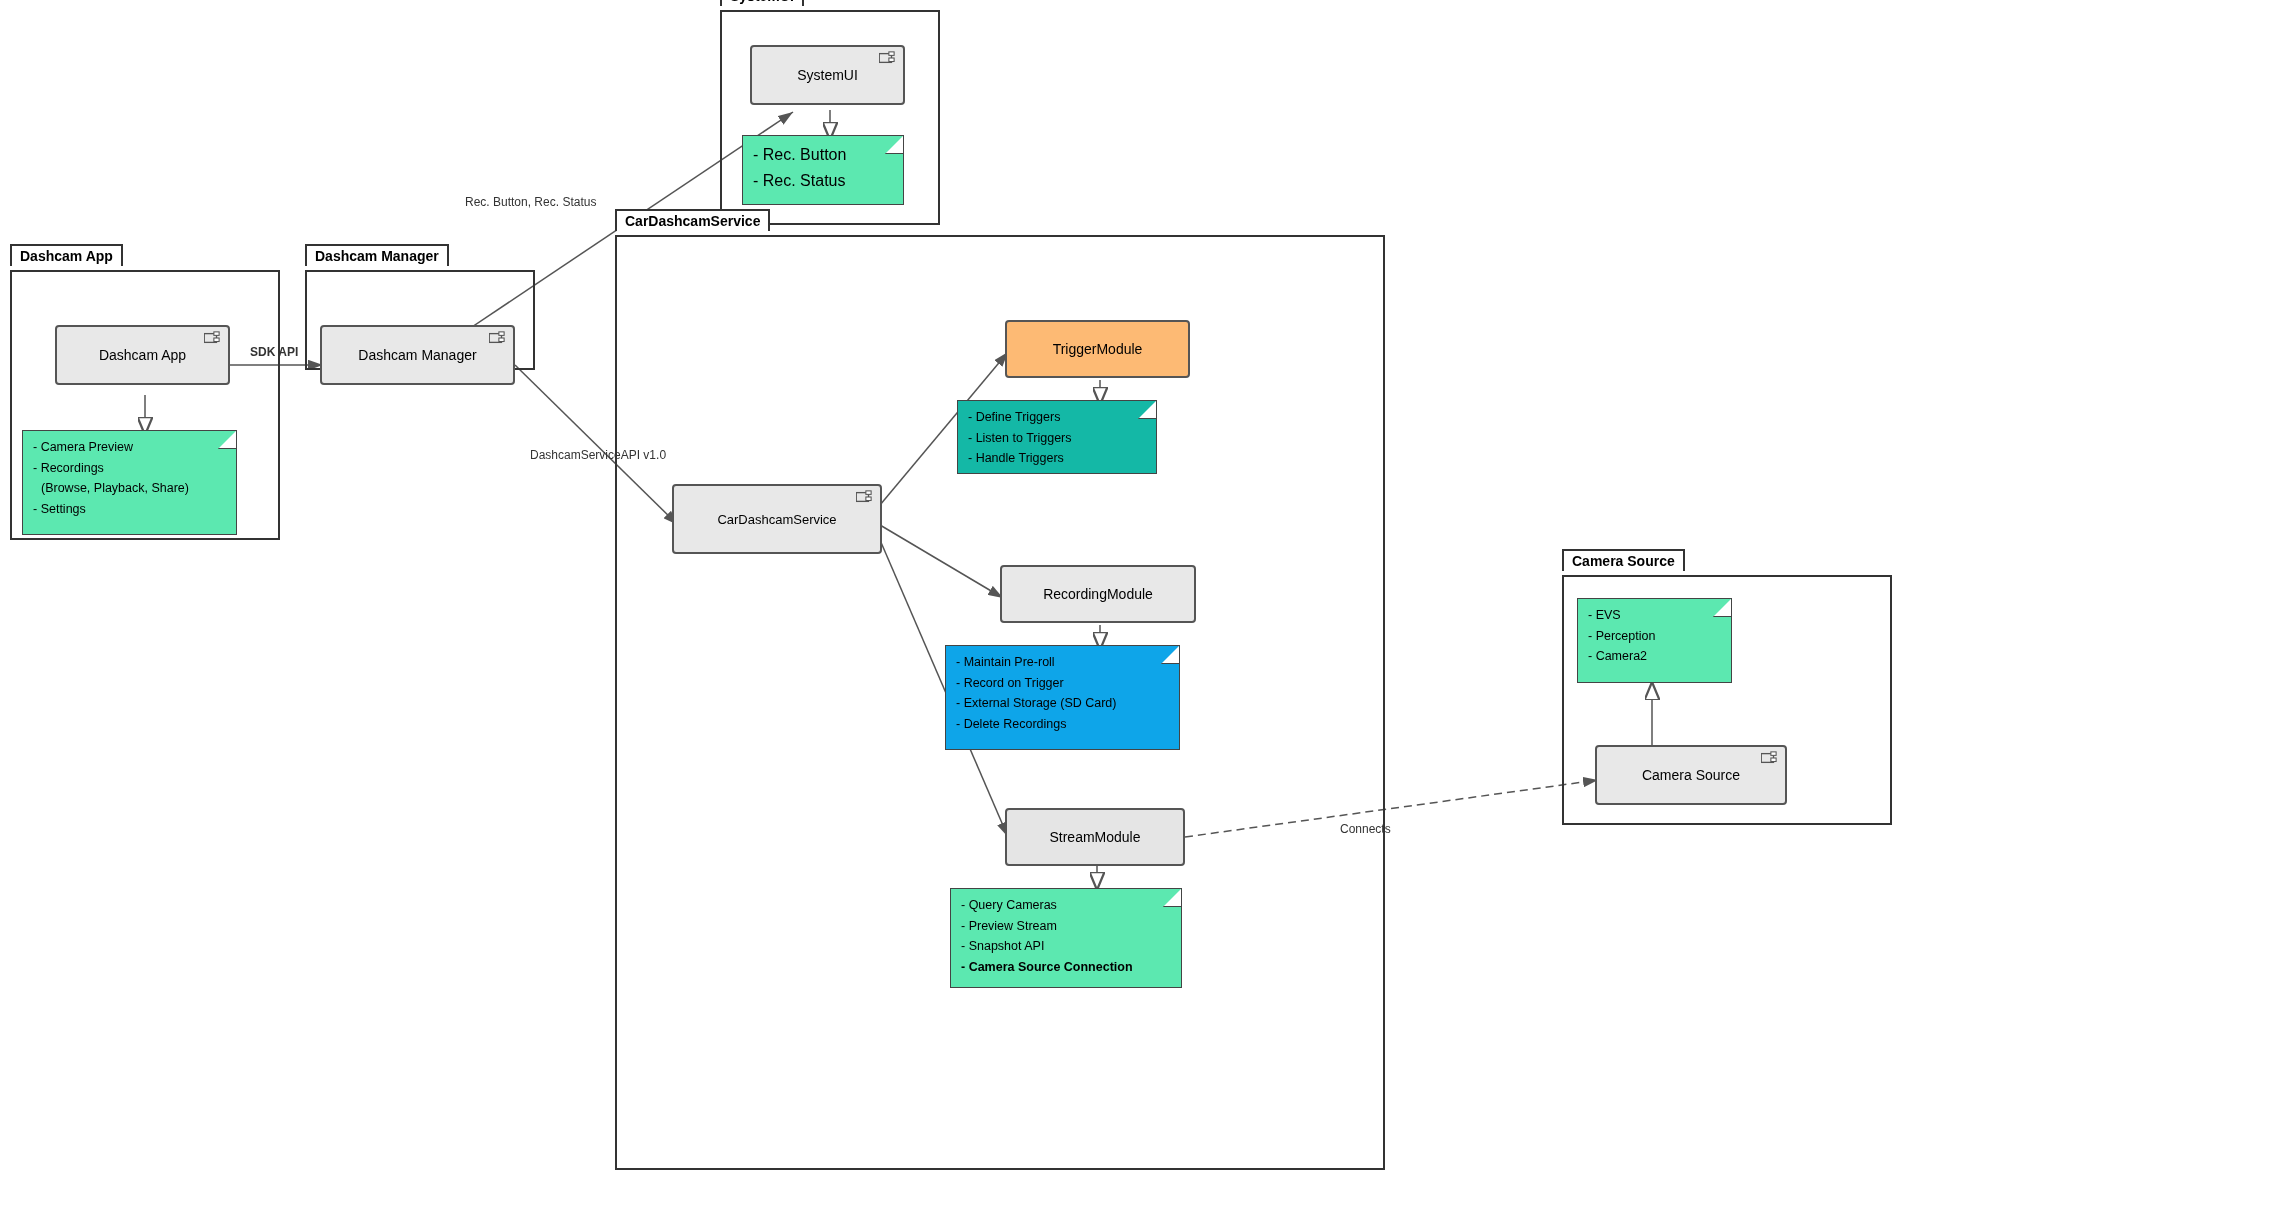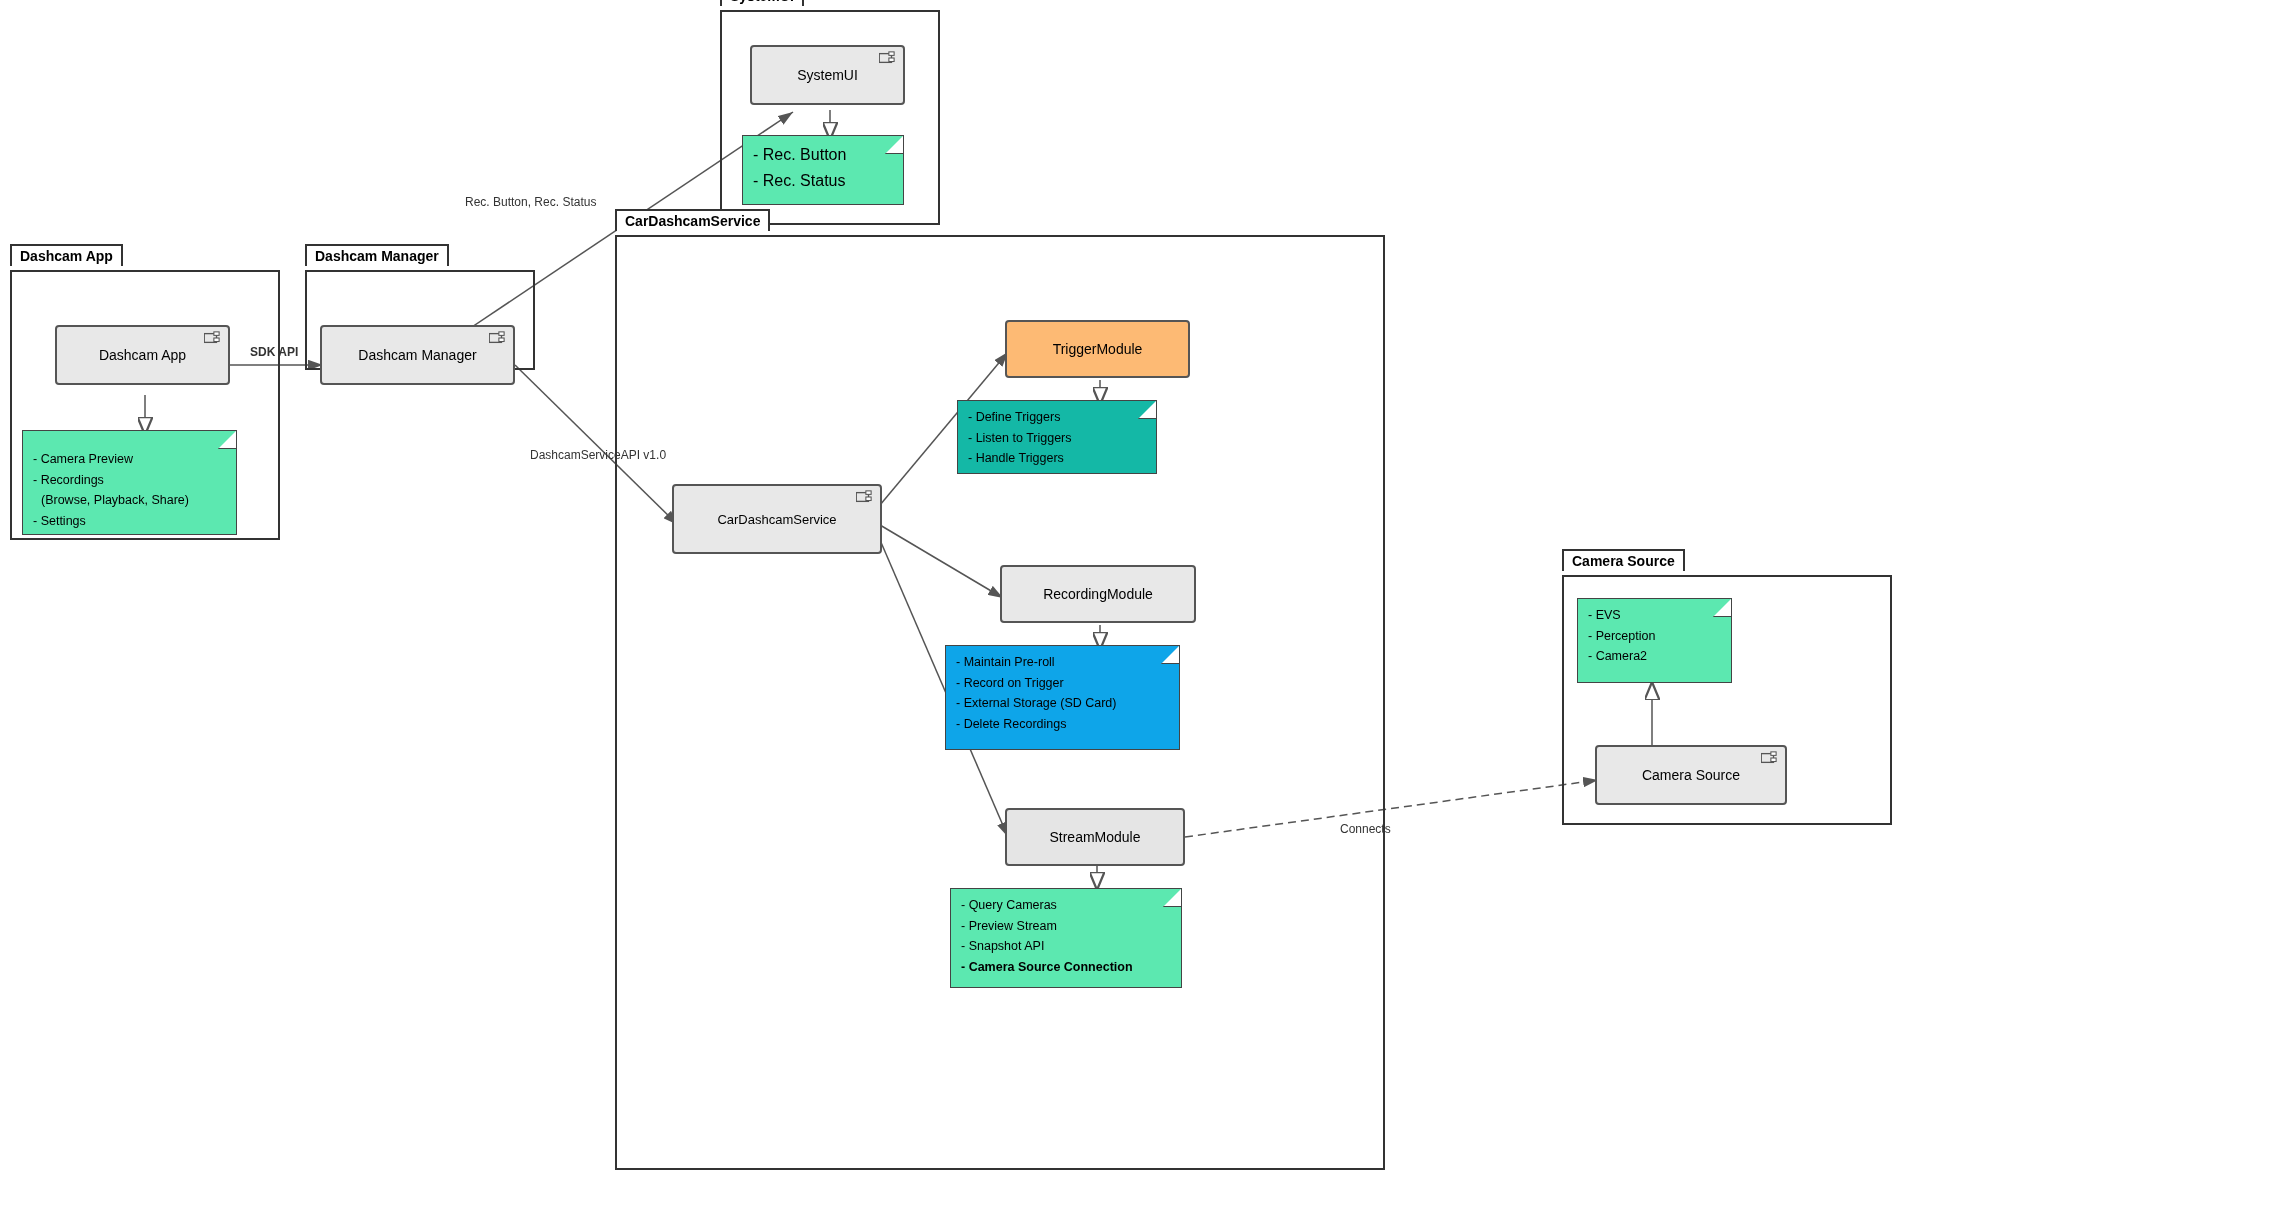--- a/index.html
+++ b/index.html
@@ -133,21 +133,21 @@
 
   <div class="uml-component" style="left: 55px; top: 325px; width: 175px; height: 60px; background: #e8e8e8;">
     <svg class="uml-component-icon" viewBox="0 0 20 16">
       <rect x="0" y="3" width="14" height="10" fill="none" stroke="#555" stroke-width="1.5"></rect>
       <rect x="11" y="1" width="6" height="4" fill="white" stroke="#555" stroke-width="1.2"></rect>
       <rect x="11" y="8" width="6" height="4" fill="white" stroke="#555" stroke-width="1.2"></rect>
     </svg>
     <span>Dashcam App</span>
   </div>
 
-  <div style="position:absolute; left: 22px; top: 430px; width: 215px; height: 105px; background: #5ce8b0; border: 1.5px solid #444; font-size: 12.5px; line-height: 1.65; padding: 18px 10px 6px 10px;">
+  <div style="position:absolute; left: 22px; top: 430px; width: 215px; height: 105px; background: #5ce8b0; border: 1.5px solid #444; font-size: 12.5px; line-height: 1.65; padding: 6px 10px 6px 10px;">
     <div style="position:absolute;top:0;right:0;width:18px;height:18px;background:#fff;border-left:1.5px solid #444;border-bottom:1.5px solid #444;clip-path:polygon(100% 0,100% 100%,0 100%);"></div>
     <div>- Camera Preview</div>
     <div>- Recordings</div>
     <div style="padding-left:8px;">(Browse, Playback, Share)</div>
     <div>- Settings</div>
   </div>
 
   <div class="uml-package" style="left: 305px; top: 270px; width: 230px; height: 100px;">
     <div class="uml-package-label">Dashcam Manager</div>
   </div>

